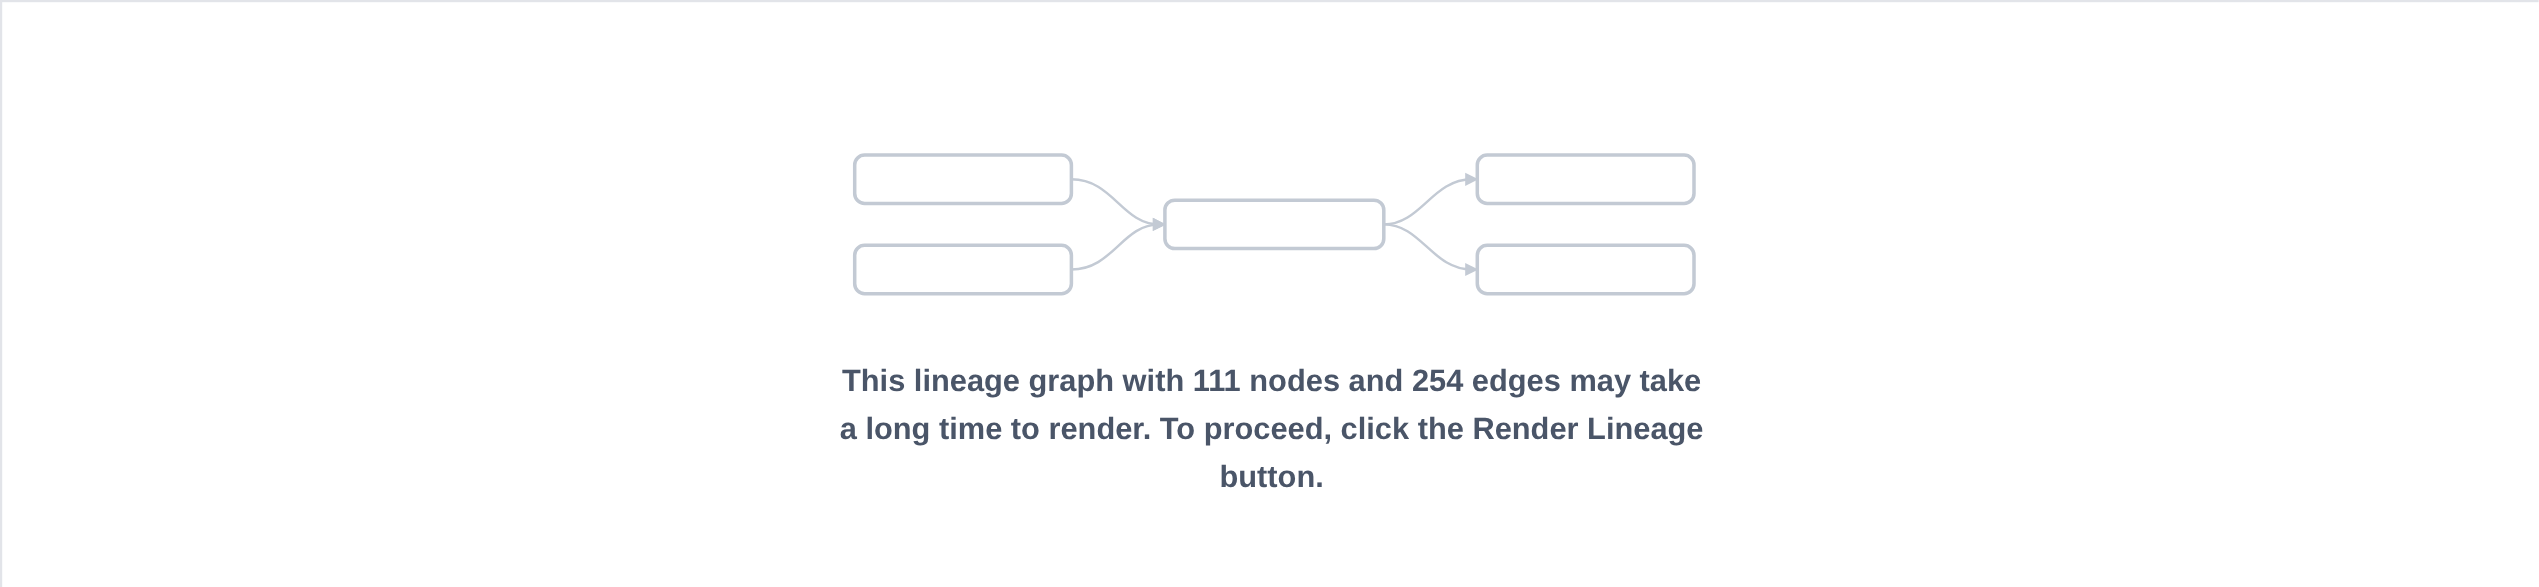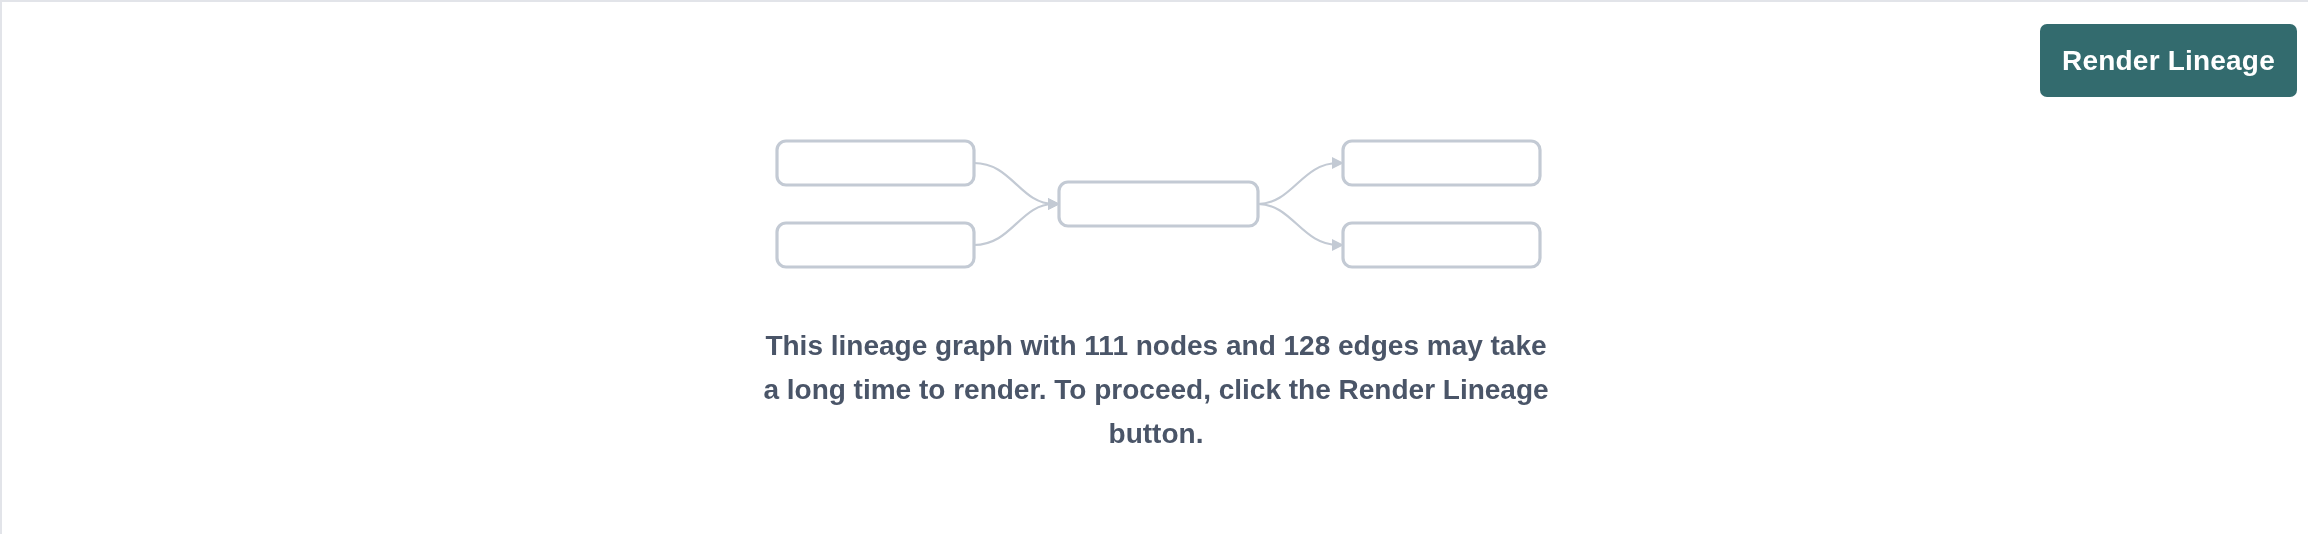--- a/index.html
+++ b/index.html
@@ -83,23 +83,20 @@
   .message-inner {
     display: inline-block;
     width: 790px;
   }
 </style>
 </head>
 <body>
 
 <div class="canvas">
 
-  <button class="render-button">
-    <span>Render Lineage</span>
-  </button>
 
   <div class="graph-wrap">
     <svg class="graph-svg" viewBox="0 0 800 170" xmlns="http://www.w3.org/2000/svg">
 
       <path class="edge-path" d="M 212 41 C 250 41, 258 82, 292 82"></path>
       <polygon class="edge-head" points="286,76 298,82 286,88"></polygon>
 
       <path class="edge-path" d="M 212 123 C 250 123, 258 82, 292 82"></path>
       <polygon class="edge-head" points="286,76 298,82 286,88"></polygon>
 
@@ -111,16 +108,16 @@
 
       <rect class="node-rect" x="15" y="19" width="197" height="44" rx="9" ry="9"></rect>
       <rect class="node-rect" x="15" y="101" width="197" height="44" rx="9" ry="9"></rect>
       <rect class="node-rect" x="297" y="60" width="199" height="44" rx="9" ry="9"></rect>
       <rect class="node-rect" x="581" y="19" width="197" height="44" rx="9" ry="9"></rect>
       <rect class="node-rect" x="581" y="101" width="197" height="44" rx="9" ry="9"></rect>
     </svg>
   </div>
 
   <div class="message">
-    <span class="message-inner">This lineage graph with 111 nodes and 128 edges may take a long time to render. To proceed, click the Render Lineage button.</span>
+    <span class="message-inner">This lineage graph with 111 nodes and 254 edges may take a long time to render. To proceed, click the Render Lineage button.</span>
   </div>
 
 </div>
 
 </body></html>

